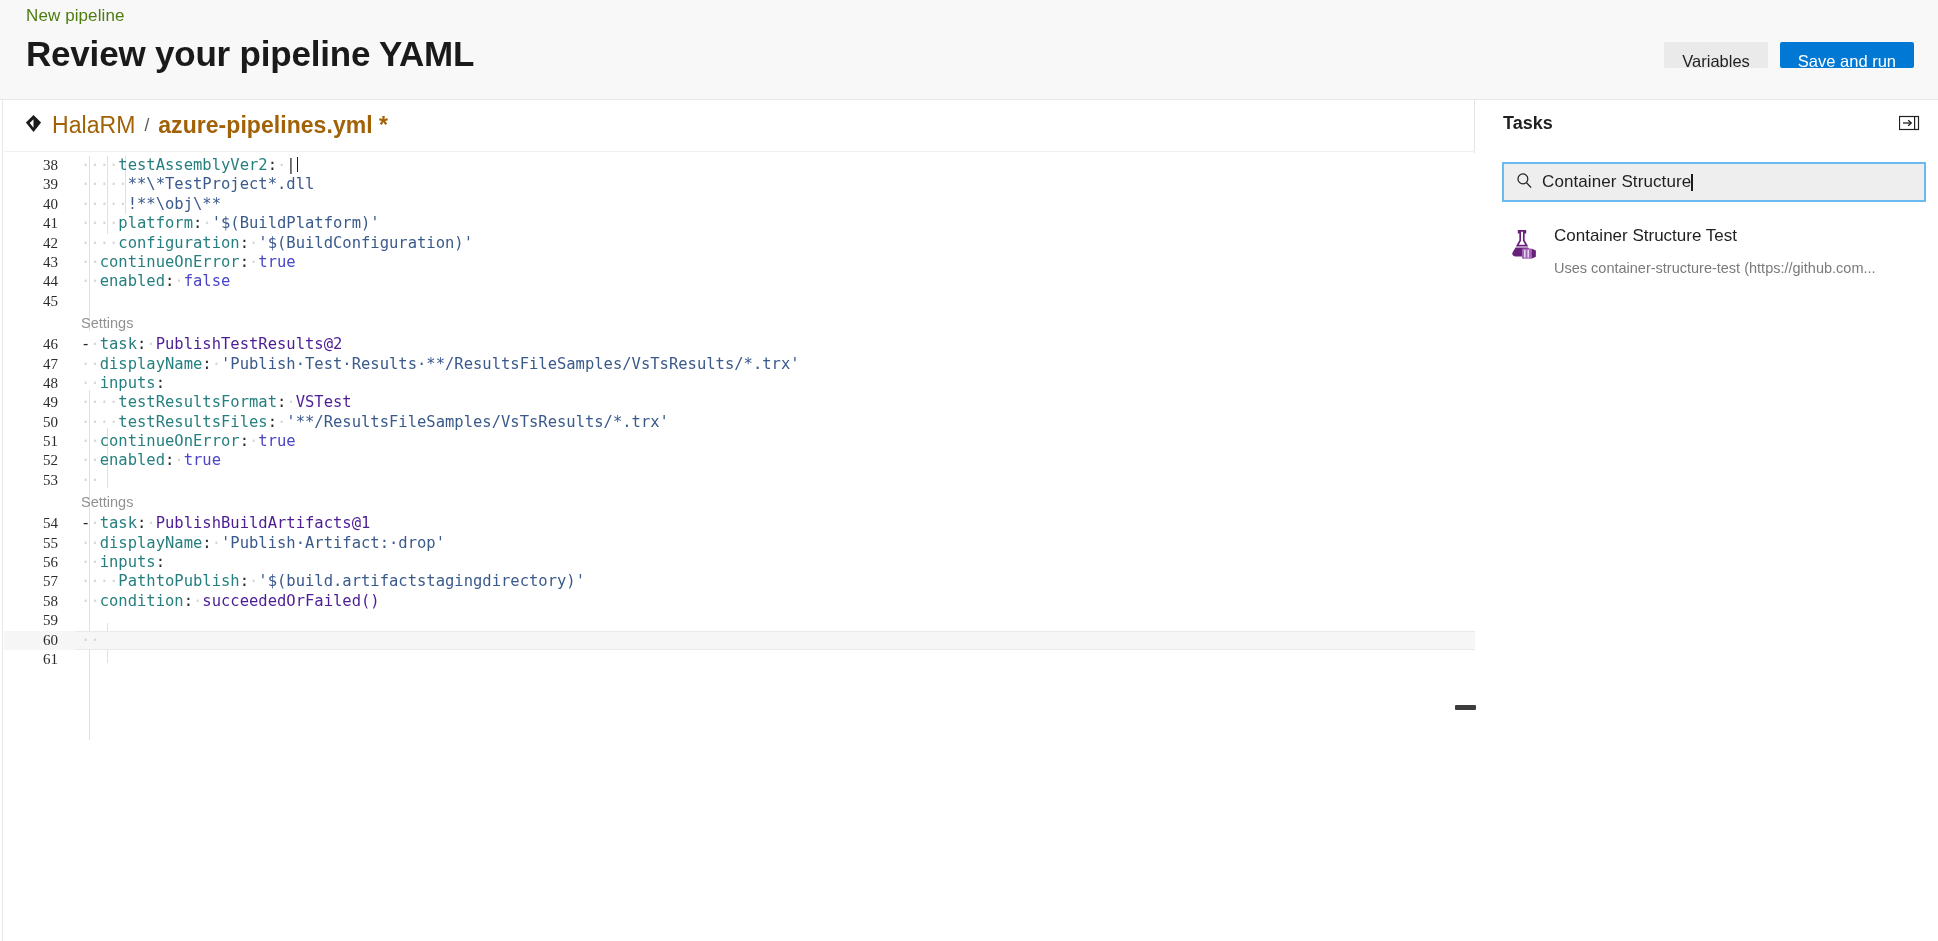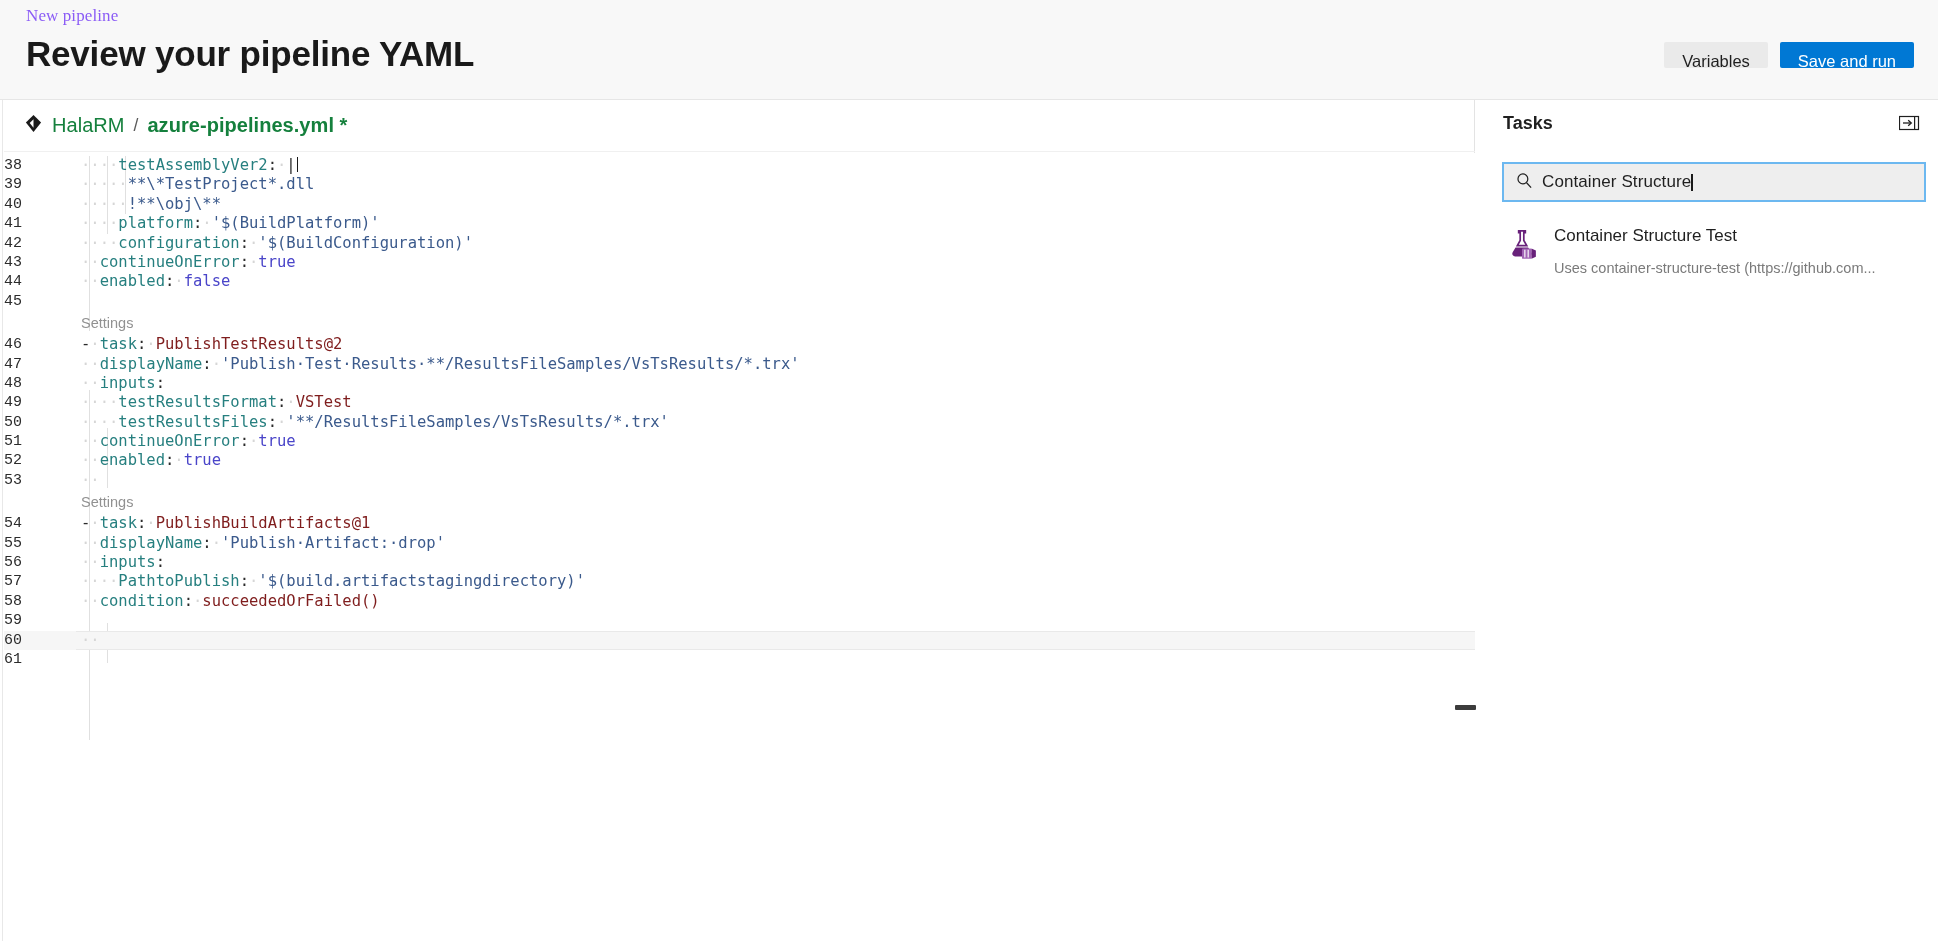--- a/index.html
+++ b/index.html
@@ -20,24 +20,23 @@
     width: 1938px; height: 100px;
     background: #f8f8f8;
     border-bottom: 1px solid #e6e6e6;
   }
   .header-left {
     position: absolute;
     left: 26px; top: 6px;
   }
   .breadcrumb-top {
     font-size: 17px;
-    color: #8b5cf6;
+    color: #4d7c0f;
     line-height: 20px;
     letter-spacing: .1px;
-    font-family: Liberation Serif, serif;
   }
   .page-title {
     font-size: 35px;
     font-weight: 700;
     color: #1a1a1a;
     line-height: 44px;
     margin-top: 6px;
     letter-spacing: -.2px;
   }
   .header-actions {
@@ -95,22 +94,22 @@
     left: 0; top: 0;
     width: 1471px; height: 52px;
     display: flex;
     align-items: center;
     padding-left: 20px;
     gap: 0;
     border-bottom: 1px solid #f0f0f0;
   }
   .repo-icon { margin-right: 9px; display: block; }
   .file-bar .crumb {
-    font-size: 20px;
-    color: #15803d;
+    font-size: 23px;
+    color: #a16207;
     letter-spacing: .05px;
   }
   .file-bar .sep {
     font-size: 17.5px;
     color: #5a5a5a;
     margin: 0 9px;
   }
   .file-bar .fname { font-weight: 600; }
 
   .code-area {
@@ -129,23 +128,23 @@
   .row {
     position: relative;
     height: 19.4px;
     line-height: 19.4px;
     white-space: pre;
   }
   .row .ln {
     position: absolute;
     left: 0; top: 0;
     width: 54px;
-    text-align: left;
+    text-align: right;
     color: #2b2b2b;
-    font-family: Liberation Mono, monospace;
+    font-family: Liberation Serif, serif;
     font-size: 15px;
   }
   .row .code {
     position: absolute;
     left: 77px; top: 0;
   }
   .row.current { background: #f6f6f6; }
   .row.current::before,
   .row.current::after {
     content: "";
@@ -174,21 +173,21 @@
   
   .guide {
     position: absolute;
     width: 1px;
     background: #e0e0e0;
   }
 
   
   .ws   { color: #d6d6d6; }
   .key  { color: #267f7f; }
-  .val  { color: #7f1d1d; }
+  .val  { color: #4c1d95; }
   .num  { color: #4a45c9; }
   .str  { color: #3b5a8c; }
   .punc { color: #2b2b2b; }
   .dash { color: #2b2b2b; }
   .plain{ color: #3b5a8c; }
 
   .caret-bar {
     display: inline-block;
     width: 1.5px;
     height: 15px;

